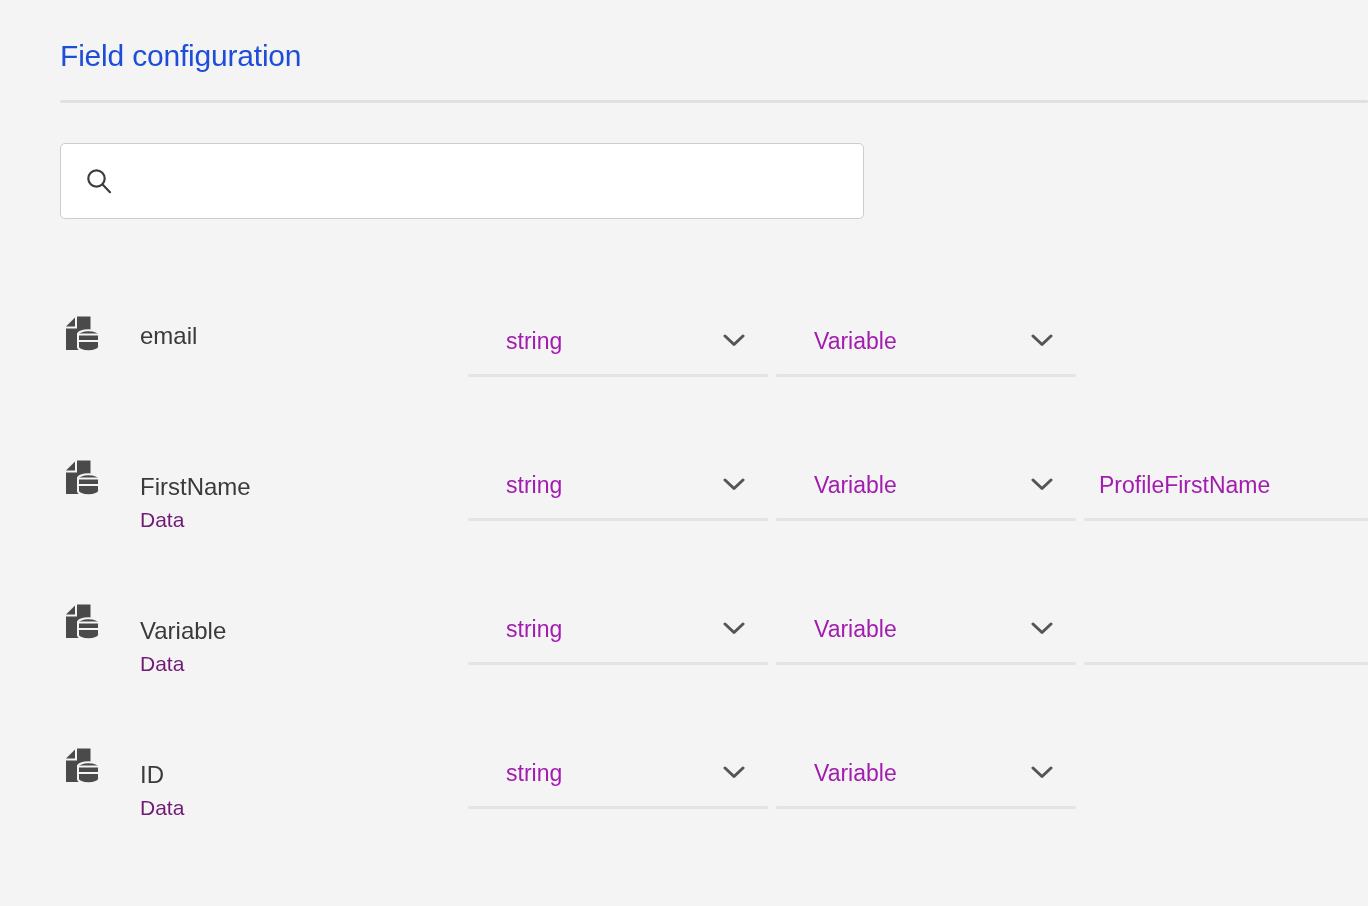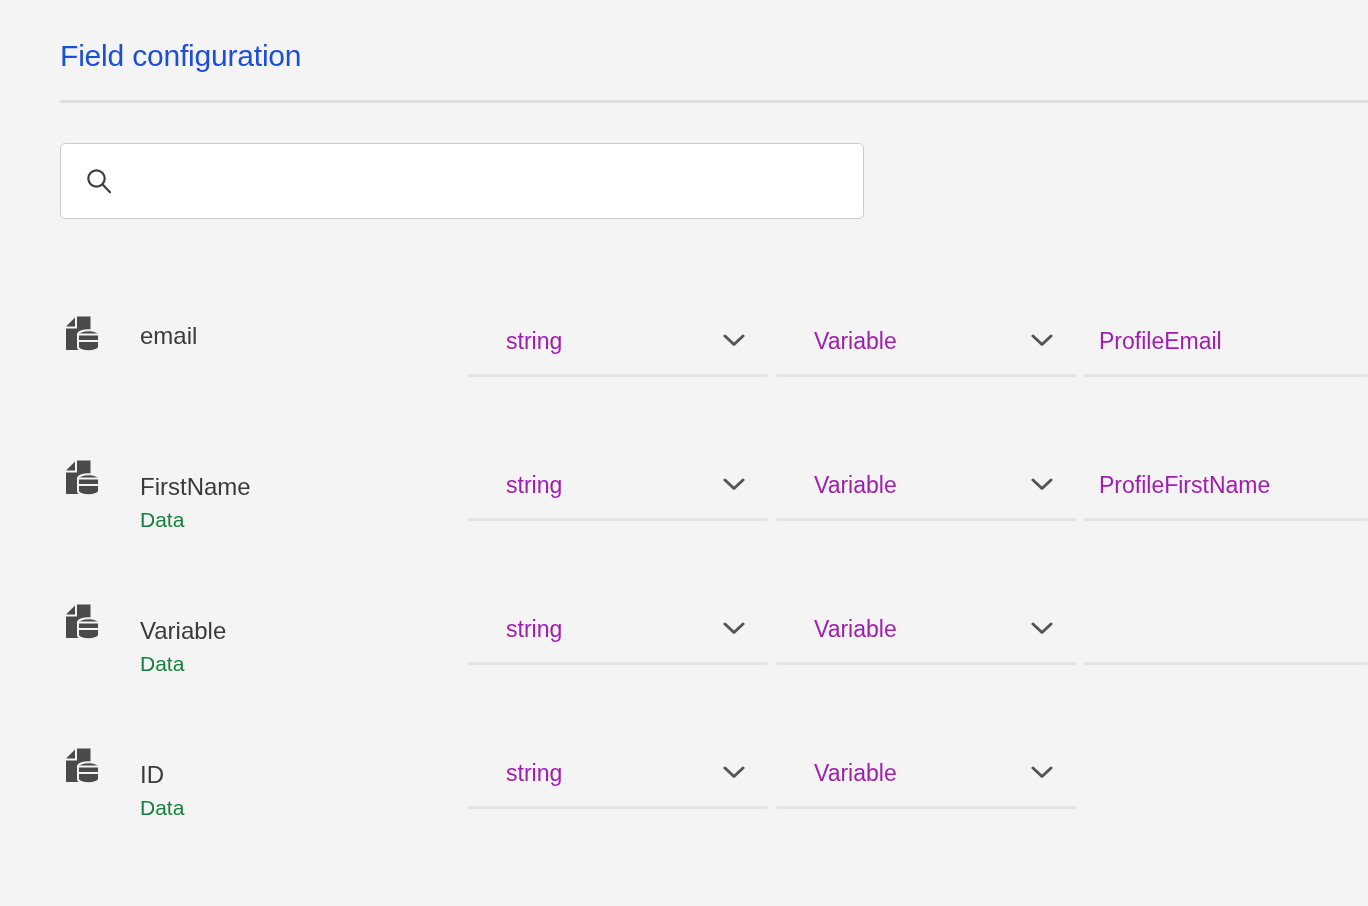--- a/index.html
+++ b/index.html
@@ -127,21 +127,21 @@
     font-size: 24px;
     color: #3a3a3a;
     line-height: 30px;
     white-space: nowrap;
   }
   .row-sub {
     position: absolute;
     left: 0;
     top: 97px;
     font-size: 21px;
-    color: #15803d;
+    color: #701a75;
     line-height: 26px;
     white-space: nowrap;
   }
   
   .field-row.no-sub .row-name {
     top: 55px;
   }
 
   
   .col {
@@ -236,24 +236,20 @@
         </span>
         <div class="col-underline"></div>
       </div>
       <div class="col col-kind">
         <span class="col-text">Variable</span>
         <span class="chevron">
           <svg width="22" height="13" viewBox="0 0 22 13">
             <polyline points="2,2 11,10.5 20,2" fill="none" stroke="#555555" stroke-width="3" stroke-linecap="round" stroke-linejoin="round"></polyline>
           </svg>
         </span>
-        <div class="col-underline"></div>
-      </div>
-      <div class="col col-value">
-        <span class="col-text">ProfileEmail</span>
         <div class="col-underline"></div>
       </div>
     </div>
 
     <div class="field-row">
       <span class="row-icon">
         <svg width="36" height="42" viewBox="0 0 36 42">
           <path d="M2 10.5 L11 1.5 L11 10.5 Z" fill="#4a4a4a"></path>
           <path d="M13 0.5 L26.5 0.5 L26.5 34 L2 34 L2 12.5 L13 12.5 Z" fill="#4a4a4a"></path>
           <g>

